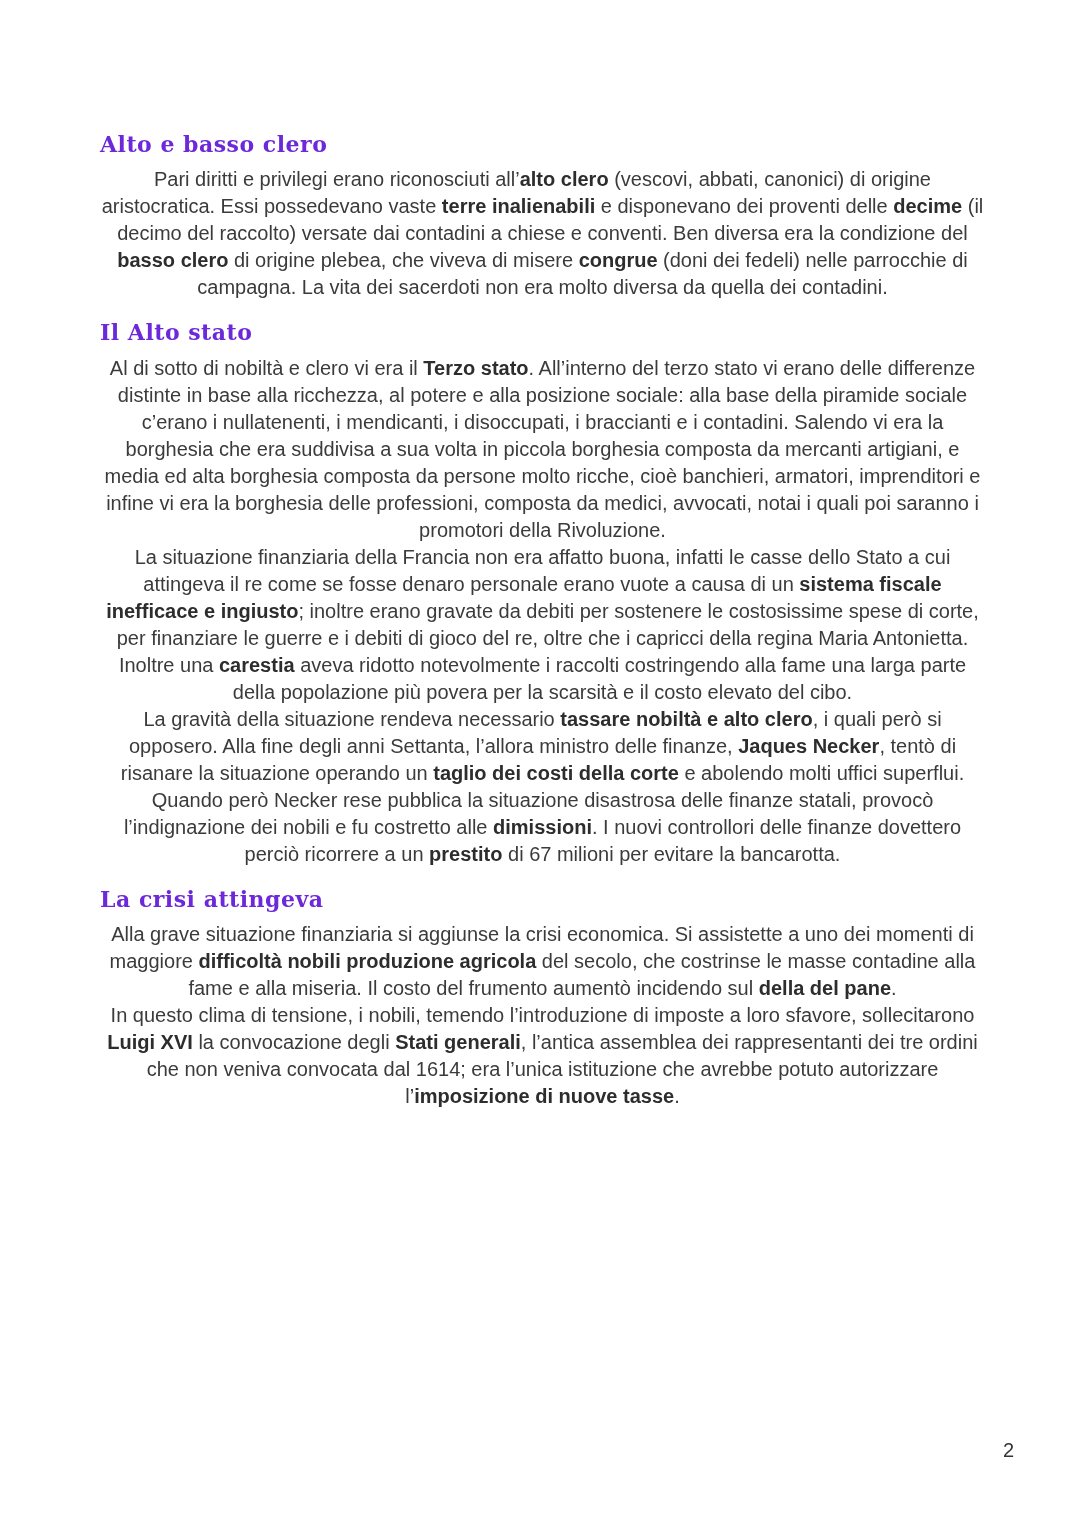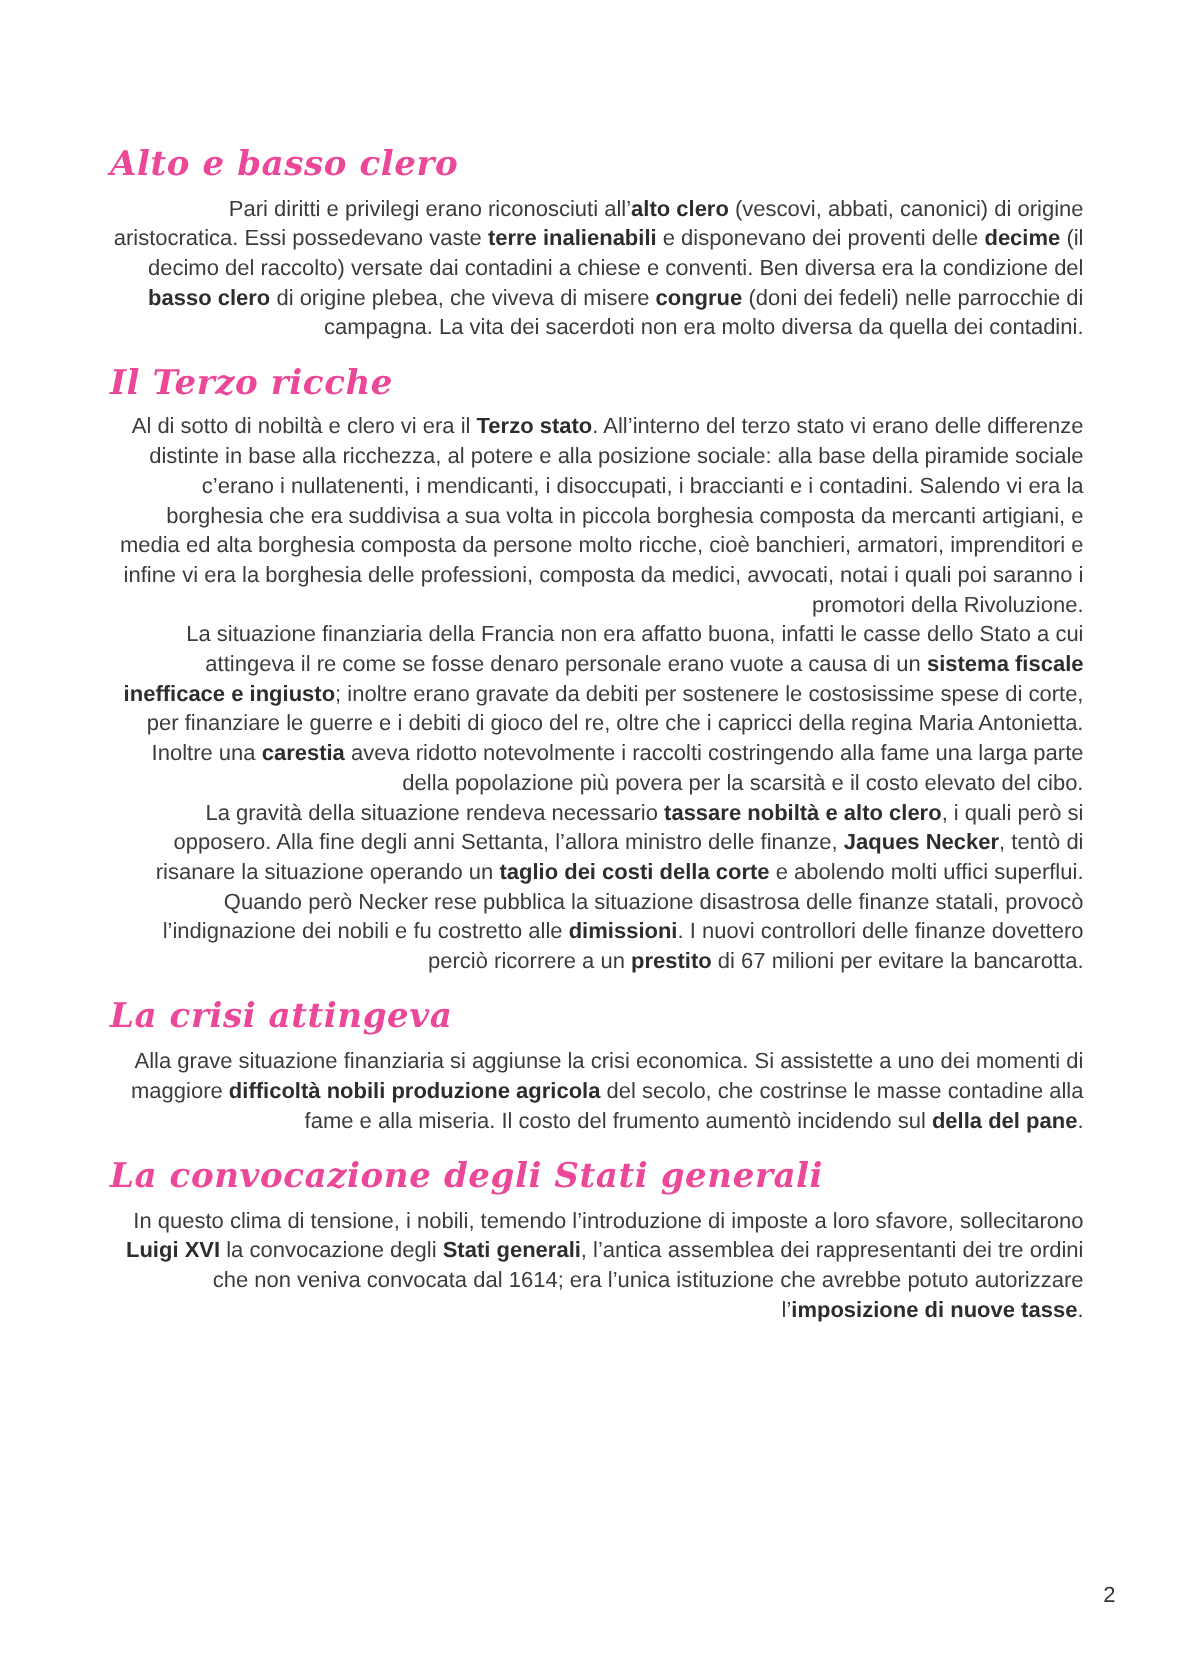--- a/index.html
+++ b/index.html
@@ -14,36 +14,35 @@
     margin: 0 auto;
     background: #ffffff;
     box-sizing: border-box;
     padding: 132px 95px 0 100px;
     font-family: "Liberation Sans", sans-serif;
     color: #3b3b3b;
     overflow: hidden;
   }
   .script-heading {
     font-family: "DejaVu Serif", serif;
-    font-style: italic;
     font-weight: 700;
-    color: #ec4899;
-    font-size: 31px;
+    color: #6d28d9;
+    font-size: 22px;
     line-height: 1.15;
     letter-spacing: 0.5px;
     margin: 19px 0 9px 0;
   }
   .sec:first-child .script-heading {
     margin-top: 0;
   }
   .body-text {
     font-size: 20px;
     line-height: 27px;
     margin: 0;
-    text-align: right;
+    text-align: center;
     color: #3b3b3b;
   }
   .body-text strong {
     font-weight: 700;
     color: #2d2d2d;
   }
   .page-number {
     position: absolute;
     top: 1440px;
     right: 66px;
@@ -56,37 +55,36 @@
 <body>
 
 <main class="page">
 
   <section class="sec">
     <h2 class="script-heading">Alto e basso clero</h2>
     <p class="body-text"><span>Pari diritti e privilegi erano riconosciuti all’</span><strong>alto clero</strong><span> (vescovi, abbati, canonici) di origine aristocratica. Essi possedevano vaste </span><strong>terre inalienabili</strong><span> e disponevano dei proventi delle </span><strong>decime</strong><span> (il decimo del raccolto) versate dai contadini a chiese e conventi. Ben diversa era la condizione del </span><strong>basso clero</strong><span> di origine plebea, che viveva di misere </span><strong>congrue</strong><span> (doni dei fedeli) nelle parrocchie di campagna. La vita dei sacerdoti non era molto diversa da quella dei contadini.</span></p>
   </section>
 
   <section class="sec">
-    <h2 class="script-heading">Il Terzo ricche</h2>
+    <h2 class="script-heading">Il Alto stato</h2>
     <p class="body-text"><span>Al di sotto di nobiltà e clero vi era il </span><strong>Terzo stato</strong><span>. All’interno del terzo stato vi erano delle differenze distinte in base alla ricchezza, al potere e alla posizione sociale: alla base della piramide sociale c’erano i nullatenenti, i mendicanti, i disoccupati, i braccianti e i contadini. Salendo vi era la borghesia che era suddivisa a sua volta in piccola borghesia composta da mercanti artigiani, e media ed alta borghesia composta da persone molto ricche, cioè banchieri, armatori, imprenditori e infine vi era la borghesia delle professioni, composta da medici, avvocati, notai i quali poi saranno i promotori della Rivoluzione.</span></p>
   </section>
 
   <section class="sec">
     <p class="body-text"><span>La situazione finanziaria della Francia non era affatto buona, infatti le casse dello Stato a cui attingeva il re come se fosse denaro personale erano vuote a causa di un </span><strong>sistema fiscale inefficace e ingiusto</strong><span>; inoltre erano gravate da debiti per sostenere le costosissime spese di corte, per finanziare le guerre e i debiti di gioco del re, oltre che i capricci della regina Maria Antonietta. Inoltre una </span><strong>carestia</strong><span> aveva ridotto notevolmente i raccolti costringendo alla fame una larga parte della popolazione più povera per la scarsità e il costo elevato del cibo.</span></p>
   </section>
 
   <section class="sec">
     <p class="body-text"><span>La gravità della situazione rendeva necessario </span><strong>tassare nobiltà e alto clero</strong><span>, i quali però si opposero. Alla fine degli anni Settanta, l’allora ministro delle finanze, </span><strong>Jaques Necker</strong><span>, tentò di risanare la situazione operando un </span><strong>taglio dei costi della corte</strong><span> e abolendo molti uffici superflui. Quando però Necker rese pubblica la situazione disastrosa delle finanze statali, provocò l’indignazione dei nobili e fu costretto alle </span><strong>dimissioni</strong><span>. I nuovi controllori delle finanze dovettero perciò ricorrere a un </span><strong>prestito</strong><span> di 67 milioni per evitare la bancarotta.</span></p>
   </section>
 
   <section class="sec">
     <h2 class="script-heading">La crisi attingeva</h2>
     <p class="body-text"><span>Alla grave situazione finanziaria si aggiunse la crisi economica. Si assistette a uno dei momenti di maggiore </span><strong>difficoltà nobili produzione agricola</strong><span> del secolo, che costrinse le masse contadine alla fame e alla miseria. Il costo del frumento aumentò incidendo sul </span><strong>della del pane</strong><span>.</span></p>
   </section>
 
   <section class="sec">
-    <h2 class="script-heading">La convocazione degli Stati generali</h2>
     <p class="body-text"><span>In questo clima di tensione, i nobili, temendo l’introduzione di imposte a loro sfavore, sollecitarono </span><strong>Luigi XVI</strong><span> la convocazione degli </span><strong>Stati generali</strong><span>, l’antica assemblea dei rappresentanti dei tre ordini che non veniva convocata dal 1614; era l’unica istituzione che avrebbe potuto autorizzare l’</span><strong>imposizione di nuove tasse</strong><span>.</span></p>
   </section>
 
   <div class="page-number">2</div>
 
 </main>
 
 </body></html>

